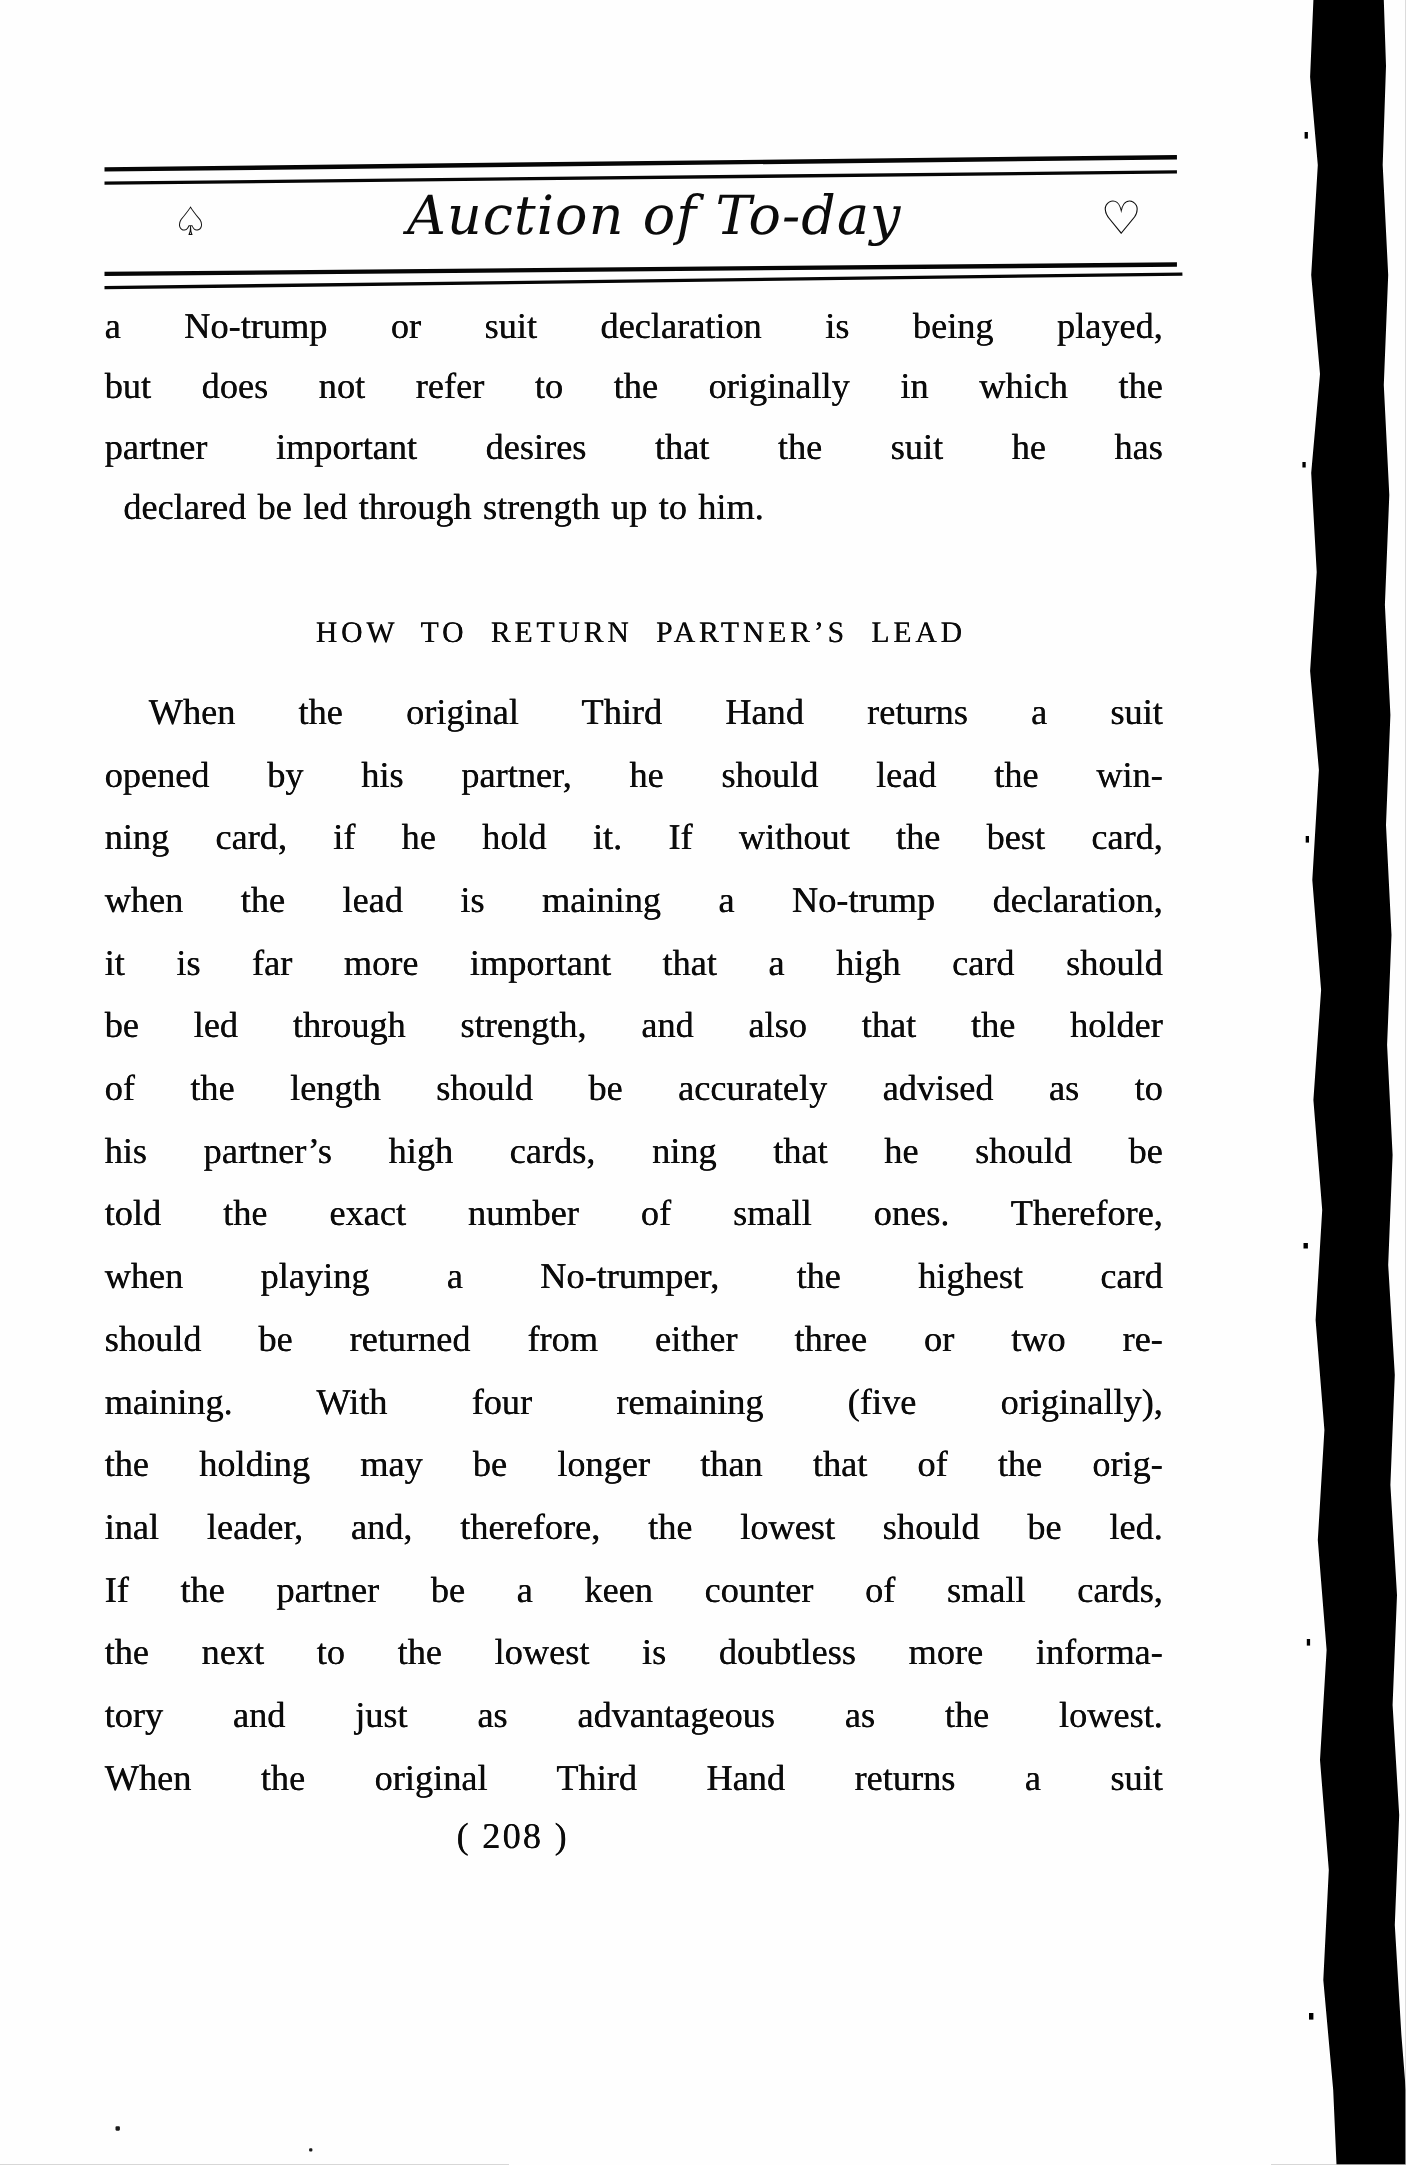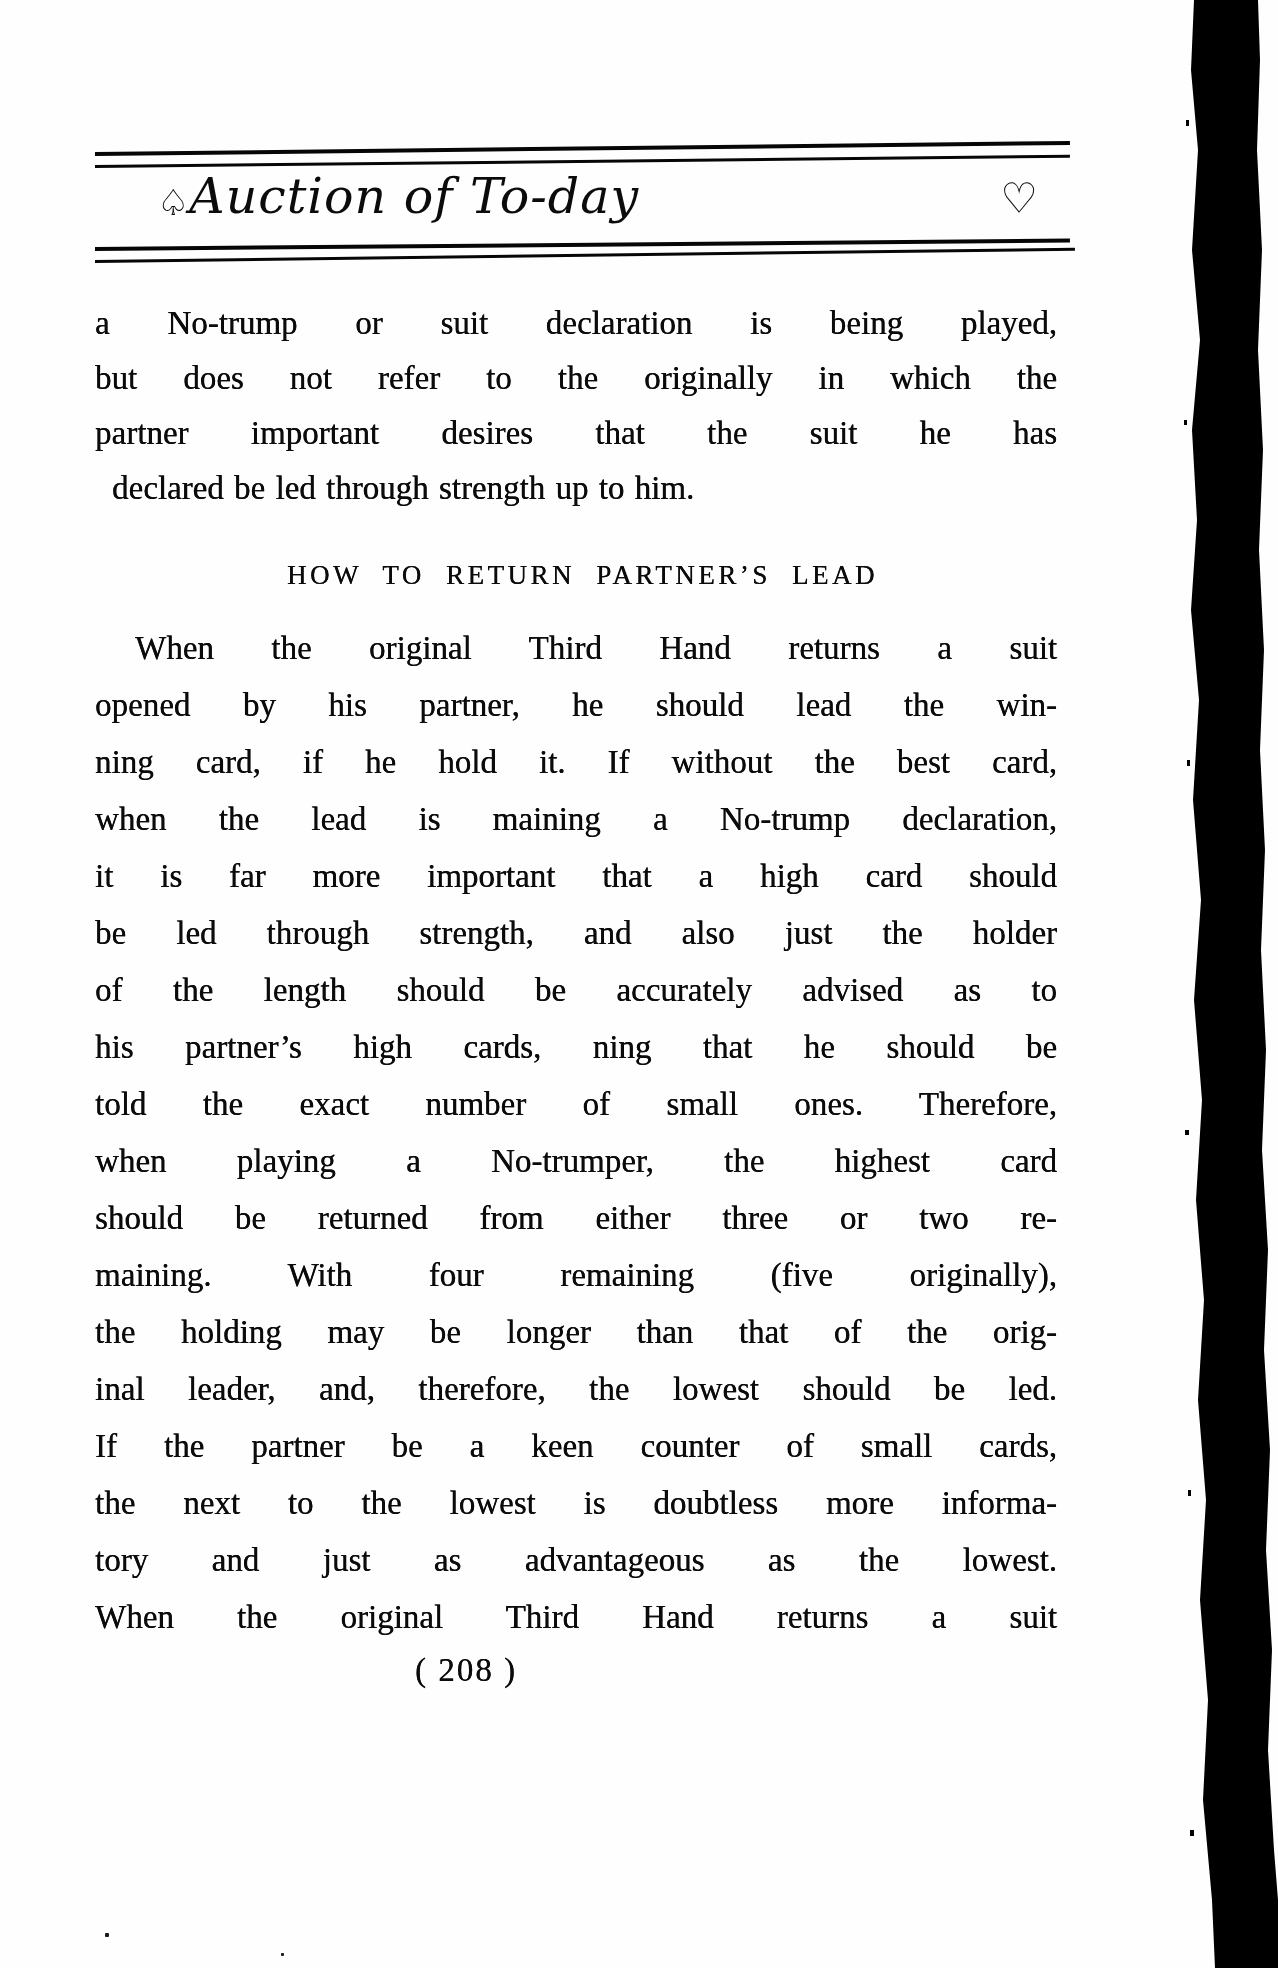--- a/index.html
+++ b/index.html
@@ -18,27 +18,27 @@
   .rule.r3{left:95px;top:247px;width:975px;transform:rotate(-0.50deg);}
   .rule.r4{left:95px;top:260px;width:980px;transform:rotate(-0.72deg);height:3px;}
   .header-row{
     position:absolute;left:95px;top:160px;width:975px;height:70px;
     display:flex;align-items:center;
   }
   .suit{font-family:"DejaVu Sans", sans-serif;color:#0b0b0b;}
   .suit.spade{font-size:36px;margin-left:62px;margin-top:14px;}
   .suit.heart{font-size:42px;margin-right:32px;margin-top:6px;}
   .running-title{
-    flex:1;text-align:left;
+    flex:1;text-align:center;
     font-style:italic;font-size:49px;letter-spacing:1px;
     font-family:"DejaVu Serif", serif;
     margin-top:2px;
   }
   .para{position:absolute;left:95px;width:962px;}
-  .para1{top:296px;}
+  .para1{top:270px;}
   .para2{top:620px;}
   .line{
     font-size:33px;line-height:57px;
     text-align:justify;text-align-last:justify;
     word-spacing:2px;
     text-shadow:0.35px 0 0 currentColor;
     white-space:normal;
   }
   .para1 .line{line-height:55px;}
   .line.natural{text-align-last:left;margin-left:17px;}
@@ -82,21 +82,21 @@
   </div>
 
   <div class="section-heading">HOW TO RETURN PARTNER’S LEAD</div>
 
   <div class="para para2">
     <div class="line indent">When the original Third Hand returns a suit</div>
     <div class="line">opened by his partner, he should lead the win-</div>
     <div class="line">ning card, if he hold it. If without the best card,</div>
     <div class="line">when the lead is maining a No-trump declaration,</div>
     <div class="line">it is far more important that a high card should</div>
-    <div class="line">be led through strength, and also just the holder</div>
+    <div class="line">be led through strength, and also that the holder</div>
     <div class="line">of the length should be accurately advised as to</div>
     <div class="line">his partner’s high cards, ning that he should be</div>
     <div class="line">told the exact number of small ones. Therefore,</div>
     <div class="line">when playing a No-trumper, the highest card</div>
     <div class="line">should be returned from either three or two re-</div>
     <div class="line">maining. With four remaining (five originally),</div>
     <div class="line">the holding may be longer than that of the orig-</div>
     <div class="line">inal leader, and, therefore, the lowest should be led.</div>
     <div class="line">If the partner be a keen counter of small cards,</div>
     <div class="line">the next to the lowest is doubtless more informa-</div>

